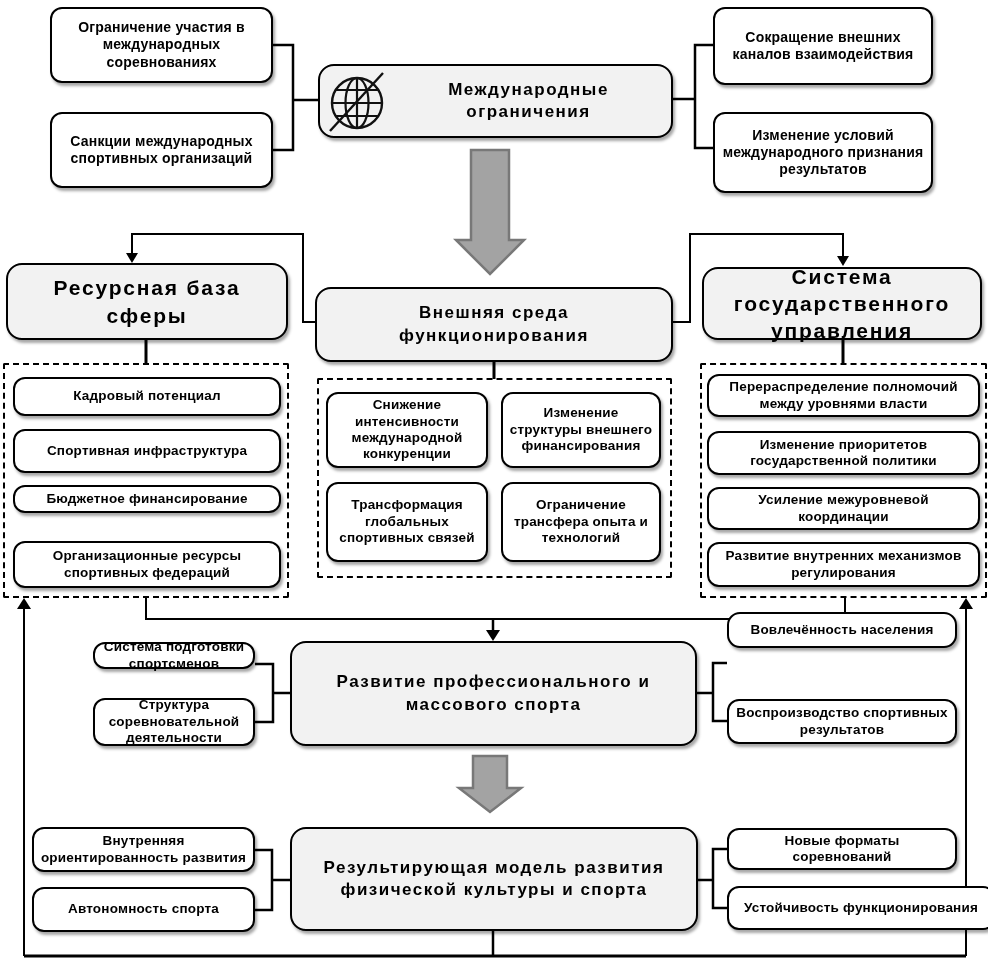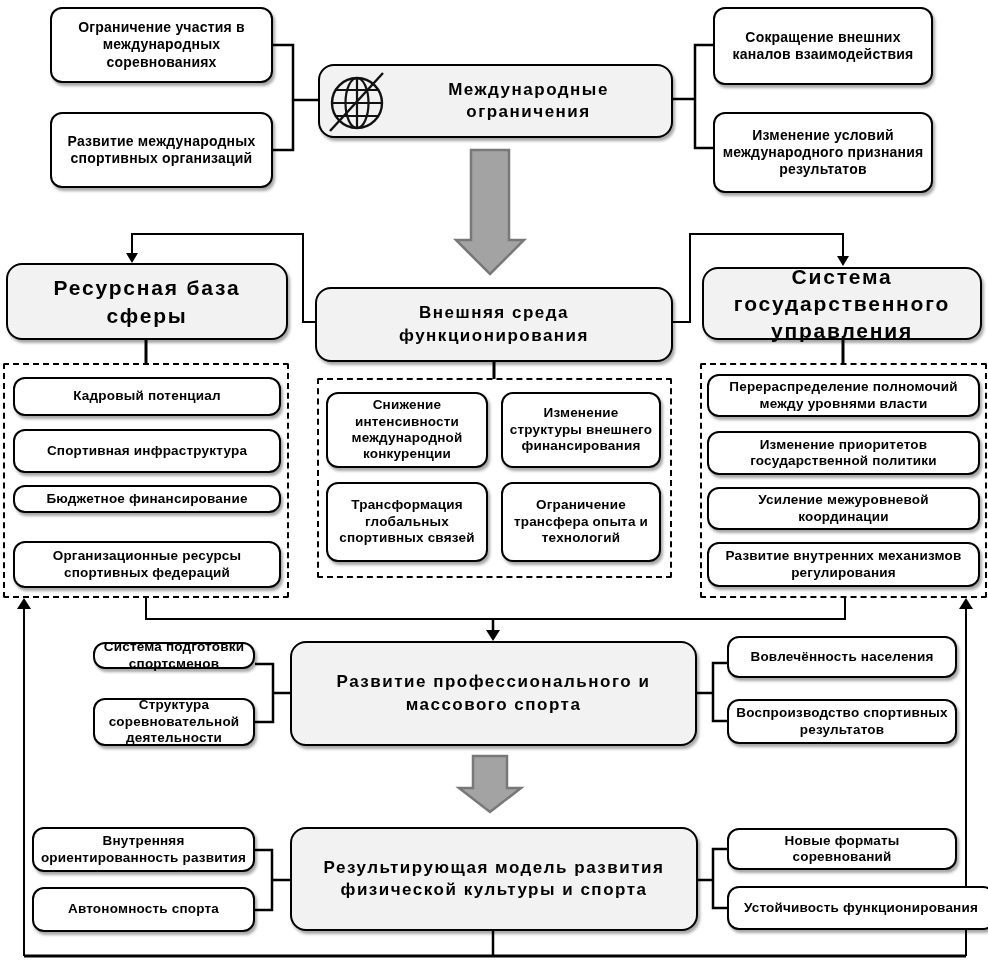--- a/index.html
+++ b/index.html
@@ -67,21 +67,21 @@
 
     <path d="M493,931 V956" fill="none" stroke="#000" stroke-width="2.5"></path>
     <path d="M24,956 H966" fill="none" stroke="#000" stroke-width="3"></path>
     <path d="M24,956 V606" fill="none" stroke="#000" stroke-width="2"></path>
     <polygon points="24,598 17,609 31,609" fill="#000"></polygon>
     <path d="M966,956 V606" fill="none" stroke="#000" stroke-width="2"></path>
     <polygon points="966,598 959,609 973,609" fill="#000"></polygon>
   </svg>
 
   <div class="box topbox" style="left:50px;top:7px;width:223px;height:76px;">Ограничение участия в международных соревнованиях</div>
-  <div class="box topbox" style="left:50px;top:112px;width:223px;height:76px;">Развитие международных спортивных организаций</div>
+  <div class="box topbox" style="left:50px;top:112px;width:223px;height:76px;">Санкции международных спортивных организаций</div>
 
   <div class="box hdr big" id="intl-box" style="left:318px;top:64px;width:355px;height:74px;">
     <svg id="globe" viewBox="0 0 64 64">
       <circle cx="32" cy="33" r="25" fill="none" stroke="#111" stroke-width="2.4"></circle>
       <ellipse cx="32" cy="33" rx="11.5" ry="25" fill="none" stroke="#111" stroke-width="2.2"></ellipse>
       <line x1="32" y1="8" x2="32" y2="58" stroke="#111" stroke-width="2.2"></line>
       <line x1="7" y1="33" x2="57" y2="33" stroke="#111" stroke-width="2.2"></line>
       <line x1="11" y1="20" x2="53" y2="20" stroke="#111" stroke-width="2.2"></line>
       <line x1="11" y1="46" x2="53" y2="46" stroke="#111" stroke-width="2.2"></line>
       <line x1="5" y1="61" x2="58" y2="3" stroke="#111" stroke-width="2.4"></line>
@@ -113,21 +113,21 @@
   <div class="box" style="left:707px;top:374px;width:273px;height:43px;">Перераспределение полномочий между уровнями власти</div>
   <div class="box" style="left:707px;top:431px;width:273px;height:44px;">Изменение приоритетов государственной политики</div>
   <div class="box" style="left:707px;top:487px;width:273px;height:43px;">Усиление межуровневой координации</div>
   <div class="box" style="left:707px;top:542px;width:273px;height:45px;">Развитие внутренних механизмов регулирования</div>
 
   <div class="box" style="left:93px;top:642px;width:162px;height:27px;">Система подготовки спортсменов</div>
   <div class="box" style="left:93px;top:698px;width:162px;height:48px;">Структура соревновательной деятельности</div>
 
   <div class="box hdr big" style="left:290px;top:641px;width:407px;height:105px;">Развитие профессионального и массового спорта</div>
 
-  <div class="box" style="left:727px;top:636px;width:230px;height:42px;">Вовлечённость населения</div>
+  <div class="box" style="left:727px;top:612px;width:230px;height:36px;border-radius:13px;">Вовлечённость населения</div>
   <div class="box" style="left:727px;top:699px;width:230px;height:45px;">Воспроизводство спортивных результатов</div>
 
   <div class="box" style="left:32px;top:827px;width:223px;height:45px;">Внутренняя ориентированность развития</div>
   <div class="box" style="left:32px;top:887px;width:223px;height:45px;">Автономность спорта</div>
 
   <div class="box hdr big" style="left:290px;top:827px;width:408px;height:104px;">Результирующая модель развития физической культуры и спорта</div>
 
   <div class="box" style="left:727px;top:828px;width:230px;height:42px;">Новые форматы соревнований</div>
   <div class="box" style="left:727px;top:886px;width:268px;height:44px;">Устойчивость функционирования</div>
 

